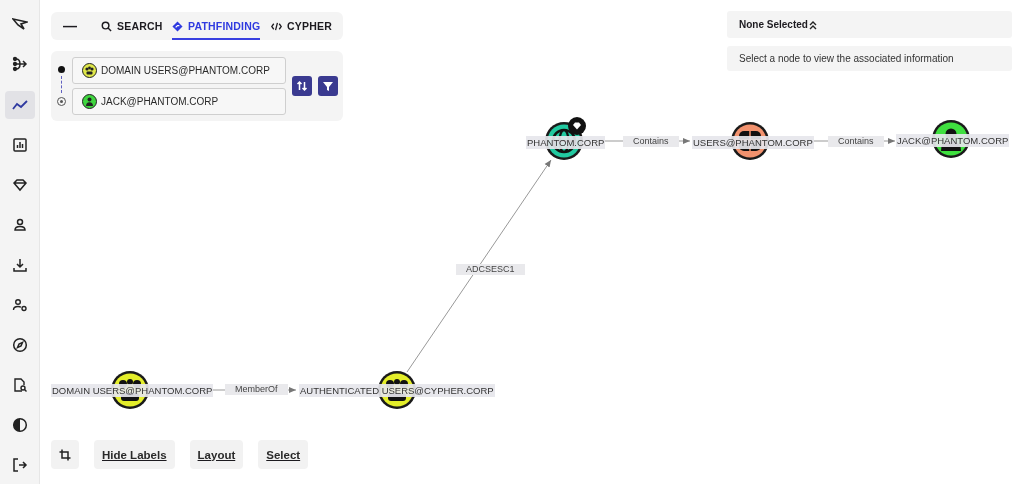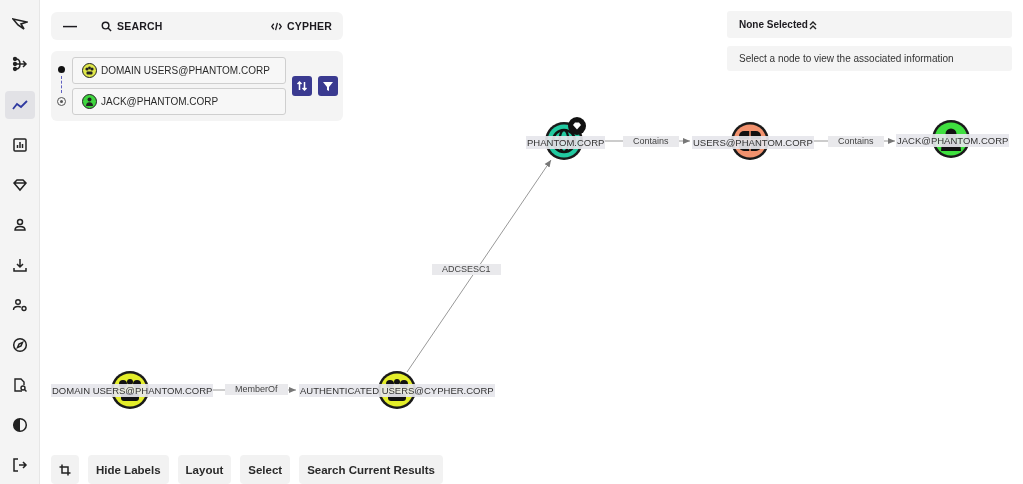--- a/index.html
+++ b/index.html
@@ -39,21 +39,21 @@
   .sqbtn { position: absolute; top: 25px; width: 20px; height: 20px; background: #3a3a90; border-radius: 3px;
     display: flex; align-items: center; justify-content: center; }
   .sqbtn svg { width: 12px; height: 12px; }
 
   .info-head { position: absolute; left: 727px; top: 11px; width: 285px; height: 27px; background: #f4f4f4;
     border-radius: 3px; display: flex; align-items: center; justify-content: flex-start; padding: 0 12px; }
   .info-head .title { font-size: 10px; font-weight: bold; }
   .info-body { position: absolute; left: 727px; top: 46px; width: 285px; height: 25px; background: #f4f4f4;
     border-radius: 3px; display: flex; align-items: center; padding-left: 12px; font-size: 10px; color: #333; }
 
-  .bottombar { position: absolute; left: 51px; top: 455px; height: 29px; display: flex; gap: 9px; }
+  .bottombar { position: absolute; left: 51px; top: 440px; height: 29px; display: flex; gap: 15px; text-decoration: underline; }
   .bbtn { height: 29px; background: #f2f2f2; border-radius: 4px; padding: 0 8px; display: flex;
     align-items: center; font-size: 11.5px; font-weight: bold; color: #2a2a2a; }
   .bbtn.icon { width: 28px; justify-content: center; padding: 0; }
 
   .node-label { position: absolute; font-size: 9.5px; color: #333; background: rgba(230,230,235,0.92);
     padding: 1px 1px; white-space: nowrap; line-height: 11px; }
   .edge-label { position: absolute; font-size: 9px; color: #444; background: #e9e9ec; padding: 0 10px;
     line-height: 11px; white-space: nowrap; }
   svg.edges { position: absolute; left: 0; top: 0; }
 </style>
@@ -194,32 +194,39 @@
   </g>
 </svg>
 
 <div class="node-label" style="left:51px; top:384px">DOMAIN USERS@PHANTOM.CORP</div>
 <div class="node-label" style="left:299px; top:384px">AUTHENTICATED USERS@CYPHER.CORP</div>
 <div class="node-label" style="left:526px; top:136px">PHANTOM.CORP</div>
 <div class="node-label" style="left:692px; top:136px">USERS@PHANTOM.CORP</div>
 <div class="node-label" style="left:896px; top:134px">JACK@PHANTOM.CORP</div>
 
 <div class="edge-label" style="left:225px; top:384px">MemberOf</div>
-<div class="edge-label" style="left:432px; top:264px">ADCSESC1</div>
+<div class="edge-label" style="left:456px; top:264px">ADCSESC1</div>
 <div class="edge-label" style="left:623px; top:136px">Contains</div>
 <div class="edge-label" style="left:828px; top:136px">Contains</div>
 
 <div class="tabbar">
   <div class="tab" style="left:12px; font-size:14px;">—</div>
   <div class="tab" style="left:50px">
     <svg viewBox="0 0 12 12" fill="none" stroke="#1d1b20" stroke-width="1.6">
         <circle cx="5" cy="5" r="3.6"></circle>
         <path d="M7.7 7.7 L11 11"></path>
       </svg>
     <span>SEARCH</span>
+  </div>
+  <div class="tab active" style="left:121px">
+    <svg viewBox="0 0 12 12">
+        <path d="M6 0.5 L11.5 6 L6 11.5 L0.5 6 Z" fill="#2f3ae0"></path>
+        <path d="M4 7 L6 5 H8" stroke="#fff" stroke-width="1.3" fill="none"></path>
+      </svg>
+    <span>PATHFINDING</span>
   </div>
   <div class="tab" style="left:220px">
     <svg viewBox="0 0 12 12" fill="none" stroke="#1d1b20" stroke-width="1.4">
         <path d="M3 3 L0.8 6 L3 9 M9 3 L11.2 6 L9 9 M7 2 L5 10"></path>
       </svg>
     <span>CYPHER</span>
   </div>
 </div>
 
 <div class="pathbox">
@@ -268,14 +275,13 @@
 
 <div class="bottombar">
   <div class="bbtn icon">
     <svg width="12" height="12" viewBox="0 0 12 12" fill="none" stroke="#222" stroke-width="1.5">
         <path d="M3 0.5 V9 H11.5 M0.5 3 H9 V11.5"></path>
       </svg>
   </div>
   <div class="bbtn">Hide Labels</div>
   <div class="bbtn">Layout</div>
   <div class="bbtn">Select</div>
-  <div class="bbtn">Search Current Results</div>
 </div>
 
 </body></html>

